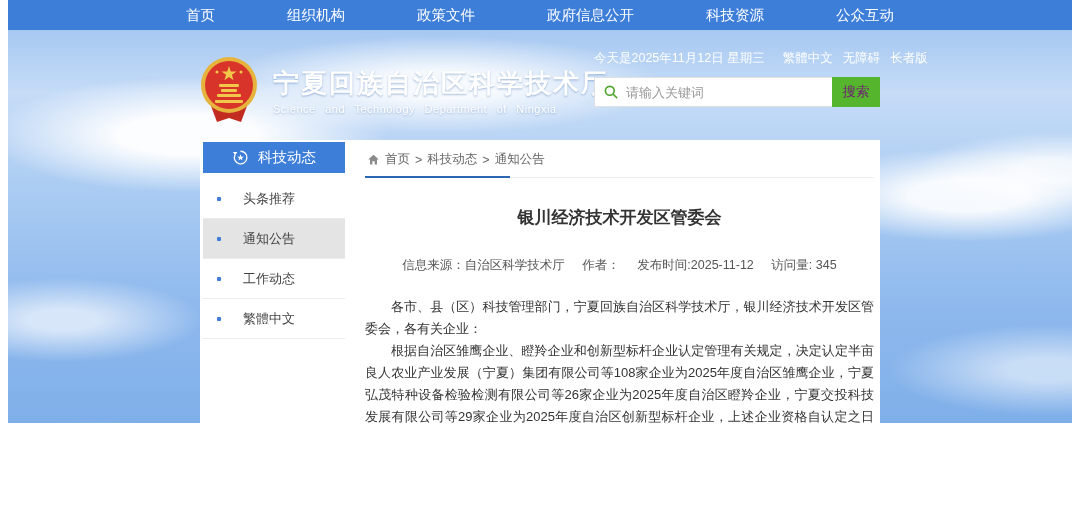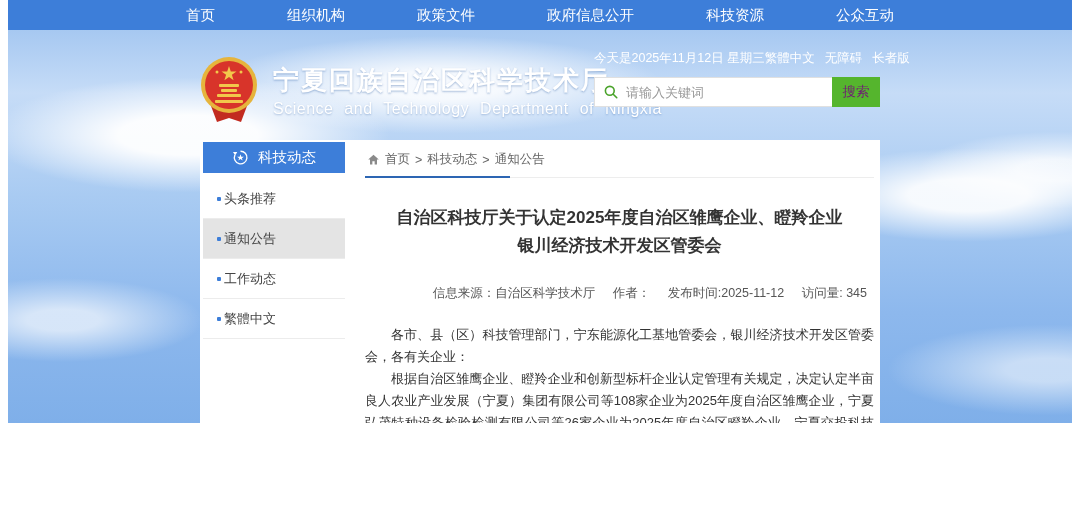--- a/index.html
+++ b/index.html
@@ -22,54 +22,54 @@
       radial-gradient(ellipse 200px 60px at 55px 290px, rgba(255,255,255,.65) 18%, rgba(255,255,255,0) 70%),
       radial-gradient(ellipse 240px 70px at 90px 440px, rgba(255,255,255,.6) 18%, rgba(255,255,255,0) 70%),
       linear-gradient(180deg,#a6c8f1 0%,#c6dcf7 16%,#a9cbf2 42%,#8db8ed 72%,#7fafe9 100%);
   }
 
   
   .header-left { position:absolute; left:197px; top:56px; display:flex; align-items:center; gap:12px; z-index:6; }
   .emblem { width:64px; height:70px; flex:0 0 auto; }
   .site-title { color:#ffffff; font-size:26px; font-weight:bold; letter-spacing:2px;
                 text-shadow:0 1px 2px rgba(40,90,160,.4); line-height:32px; }
-  .site-subtitle { color:#ffffff; font-size:16px; letter-spacing:.5px; word-spacing:6px;
+  .site-subtitle { color:#ffffff; font-size:11px; letter-spacing:.5px; word-spacing:6px;
                    margin-top:4px; text-shadow:0 1px 2px rgba(40,90,160,.35); }
 
   .header-right { position:absolute; left:594px; top:50px; width:286px; z-index:6; }
   .top-links { display:flex; align-items:center; color:#ffffff; font-size:12.5px; white-space:nowrap; }
-  .top-links .date { }
+  .top-links .date { margin-right:18px; }
   .top-links a { color:#ffffff; text-decoration:none; margin-right:10px; cursor:pointer; }
   .searchbar { margin-top:10px; display:flex; height:30px; }
   .search-box { flex:1; display:flex; align-items:center; background:#ffffff; border:1px solid #e0e0e0; border-right:none; padding:0 8px; }
   .search-box svg { flex:0 0 auto; margin-right:7px; }
   .search-input { border:none; outline:none; flex:1; font-size:13px; color:#4c1d95; background:transparent; font-family:inherit; }
   .search-input::placeholder { color:#999; }
   .search-btn { width:48px; background:#55b52d; color:#701a75; border:none; font-size:13.5px; cursor:pointer; font-family:inherit; }
 
   
   .wrapper { position:absolute; left:200px; top:140px; width:680px; height:373px; background:#ffffff; z-index:6; }
 
   
   .sidebar { position:absolute; left:3px; top:2px; width:142px; background:#ffffff; }
   .sidebar-head { height:31px; background:#3d7ed9; color:#ffffff; display:flex; align-items:center; justify-content:center; gap:9px; font-size:14.5px; }
   .sidebar-menu { border-top:6px solid #ffffff; }
-  .side-item { display:flex; align-items:center; gap:3px; height:40px; padding:0 14px; border-bottom:1px solid #ececec; font-size:13px; color:#444; cursor:pointer; }
+  .side-item { display:flex; align-items:center; gap:22px; height:40px; padding:0 14px; border-bottom:1px solid #ececec; font-size:13px; color:#444; cursor:pointer; }
   .side-item .bullet { width:4px; height:4px; background:#3d7ed9; border-radius:1px; flex:0 0 auto; }
   .side-item.active { background:#e4e4e4; }
 
   
   .article { position:absolute; left:165px; top:0; right:6px; }
   .breadcrumb { position:relative; display:flex; align-items:center; gap:5px; padding:11px 0 9px 2px;
                 font-size:12.5px; color:#666; border-bottom:1px solid #ededed; }
   .breadcrumb a { color:#666; text-decoration:none; cursor:pointer; }
   .crumb-accent { position:absolute; left:0; bottom:-1px; width:145px; height:2px; background:#2d66b3; }
 
   .art-title { margin-top:26px; text-align:center; font-size:17px; font-weight:bold; color:#333; line-height:28px; }
-  .art-meta { margin-top:25px; text-align:right; font-size:12.5px; color:#555; }
+  .art-meta { margin-top:25px; text-align:center; font-size:12.5px; color:#555; }
   .art-meta span { margin:0 7px; }
 
   .art-body { margin-top:22px; }
   .art-body p { text-indent:2em; font-size:13px; color:#333; line-height:22px; text-align:justify; }
 </style>
 </head>
 <body>
 
 <div class="page">
 
@@ -161,31 +161,30 @@
         </svg>
         <a>首页</a>
         <span>&gt;</span>
         <a>科技动态</a>
         <span>&gt;</span>
         <span>通知公告</span>
         <span class="crumb-accent"></span>
       </div>
 
       <div class="art-title">
-        <div>自治区科技厅关于认定2025年度自治区雏鹰企业、瞪羚企业</div>
         <div>银川经济技术开发区管委会</div>
       </div>
 
       <div class="art-meta">
         <span>信息来源：自治区科学技术厅</span>
         <span>作者：</span>
         <span>发布时间:2025-11-12</span>
         <span>访问量: 345</span>
       </div>
 
       <div class="art-body">
-        <p>各市、县（区）科技管理部门，宁东能源化工基地管委会，银川经济技术开发区管委会，各有关企业：</p>
+        <p>各市、县（区）科技管理部门，宁夏回族自治区科学技术厅，银川经济技术开发区管委会，各有关企业：</p>
         <p>根据自治区雏鹰企业、瞪羚企业和创新型标杆企业认定管理有关规定，决定认定半亩良人农业产业发展（宁夏）集团有限公司等108家企业为2025年度自治区雏鹰企业，宁夏弘茂特种设备检验检测有限公司等26家企业为2025年度自治区瞪羚企业，宁夏交投科技发展有限公司等29家企业为2025年度自治区创新型标杆企业，上述企业资格自认定之日起有效期三年。</p>
       </div>
 
     </div>
   </div>
 </div>
 
 </body></html>

